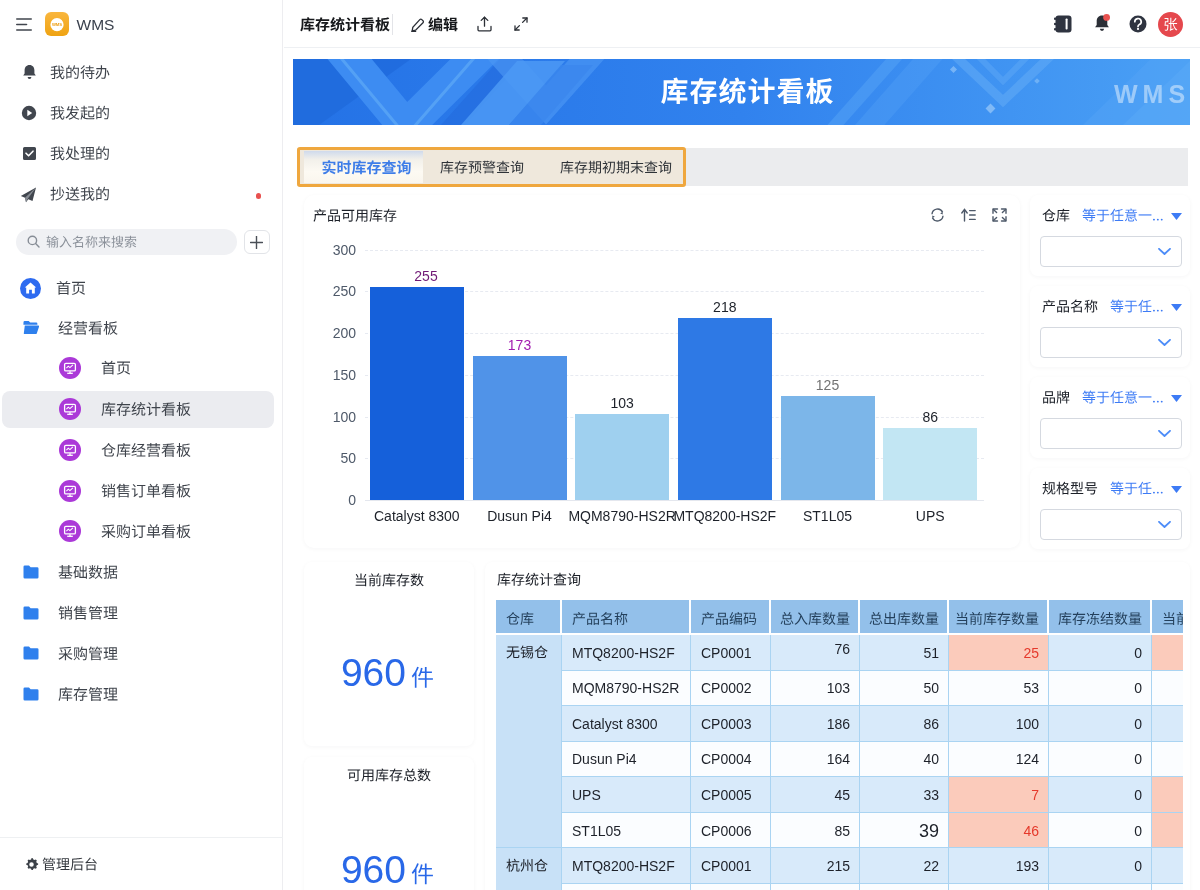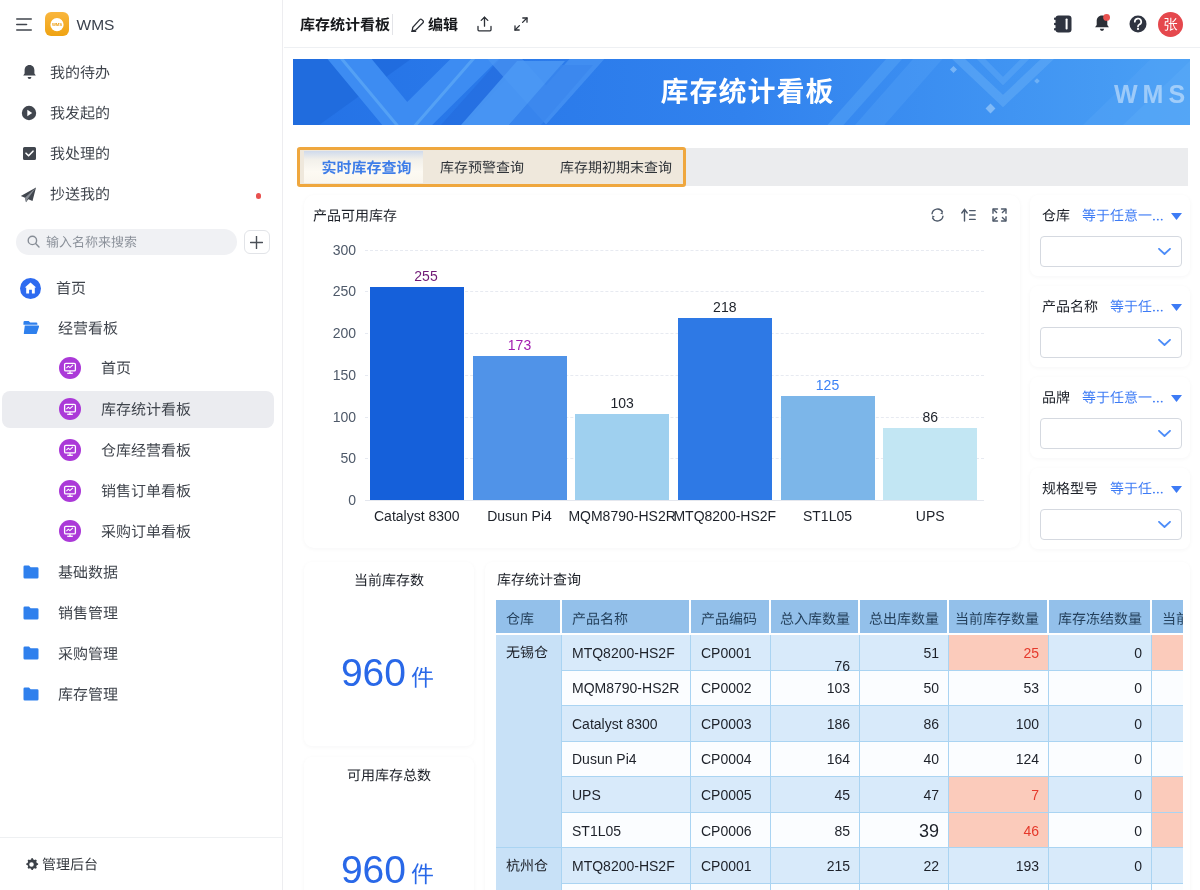--- a/index.html
+++ b/index.html
@@ -239,21 +239,21 @@
 <div style="position:absolute;left:472.5px;top:355.7px;width:94px;height:144.5px;background:#5093e8;"></div>
 <div class="t" style="left:479.5px;top:336.7px;width:80px;text-align:center;font-size:14px;color:#a21caf">173</div>
 <div class="t" style="left:449.5px;top:508.2px;width:140px;text-align:center;font-size:14px;color:#1d2129">Dusun Pi4</div>
 <div style="position:absolute;left:575.1px;top:414.2px;width:94px;height:86.0px;background:#9fd0ef;"></div>
 <div class="t" style="left:582.1px;top:395.2px;width:80px;text-align:center;font-size:14px;color:#1d2129">103</div>
 <div class="t" style="left:552.1px;top:508.2px;width:140px;text-align:center;font-size:14px;color:#1d2129">MQM8790-HS2R</div>
 <div style="position:absolute;left:677.8px;top:318.1px;width:94px;height:182.1px;background:#2e79e5;"></div>
 <div class="t" style="left:684.8px;top:299.1px;width:80px;text-align:center;font-size:14px;color:#1d2129">218</div>
 <div class="t" style="left:654.8px;top:508.2px;width:140px;text-align:center;font-size:14px;color:#1d2129">MTQ8200-HS2F</div>
 <div style="position:absolute;left:780.5px;top:395.8px;width:94px;height:104.4px;background:#7cb6e9;"></div>
-<div class="t" style="left:787.5px;top:376.8px;width:80px;text-align:center;font-size:14px;color:#3b82f6">125</div>
+<div class="t" style="left:787.5px;top:376.8px;width:80px;text-align:center;font-size:14px;color:#737373">125</div>
 <div class="t" style="left:757.5px;top:508.2px;width:140px;text-align:center;font-size:14px;color:#1d2129">ST1L05</div>
 <div style="position:absolute;left:883.2px;top:428.4px;width:94px;height:71.8px;background:#c2e6f3;"></div>
 <div class="t" style="left:890.2px;top:409.4px;width:80px;text-align:center;font-size:14px;color:#1d2129">86</div>
 <div class="t" style="left:860.2px;top:508.2px;width:140px;text-align:center;font-size:14px;color:#1d2129">UPS</div>
 <div style="position:absolute;left:1030px;top:195px;width:160px;height:81px;background:#fff;border-radius:8px;box-shadow:0 1px 4px rgba(31,35,41,0.04);"></div>
 <svg style="position:absolute;left:1171px;top:212.5px" width="11" height="7" viewBox="0 0 11 7">
     <path d="M0 0 h11 L5.5 7 Z" fill="#3d7bf5"></path>
   </svg>
 <div style="position:absolute;left:1040px;top:236px;width:142px;height:31px;background:#fff;border:1px solid #d5d9e0;border-radius:4px;"></div>
 <svg style="position:absolute;left:1158px;top:248px" width="13" height="7" viewBox="0 0 13 7">
@@ -350,21 +350,21 @@
     <div style="position:absolute;left:656.0px;top:248.3px;width:140.0px;height:35.5px;background:#d8eafa;border-right:1.5px solid #aad4f2;border-bottom:1.5px solid #aad4f2;box-sizing:border-box"></div>
     <div style="position:absolute;left:66.0px;top:283.8px;width:129.0px;height:35.6px;background:#fbfdff;border-right:1.5px solid #aad4f2;border-bottom:1.5px solid #aad4f2;box-sizing:border-box"></div>
     <div style="position:absolute;left:195.0px;top:283.8px;width:80.0px;height:35.6px;background:#fbfdff;border-right:1.5px solid #aad4f2;border-bottom:1.5px solid #aad4f2;box-sizing:border-box"></div>
     <div style="position:absolute;left:275.0px;top:283.8px;width:89.0px;height:35.6px;background:#fbfdff;border-right:1.5px solid #aad4f2;border-bottom:1.5px solid #aad4f2;box-sizing:border-box"></div>
     <div style="position:absolute;left:364.0px;top:283.8px;width:89.0px;height:35.6px;background:#fbfdff;border-right:1.5px solid #aad4f2;border-bottom:1.5px solid #aad4f2;box-sizing:border-box"></div>
     <div style="position:absolute;left:453.0px;top:283.8px;width:100.0px;height:35.6px;background:#fbfdff;border-right:1.5px solid #aad4f2;border-bottom:1.5px solid #aad4f2;box-sizing:border-box"></div>
     <div style="position:absolute;left:553.0px;top:283.8px;width:103.0px;height:35.6px;background:#fbfdff;border-right:1.5px solid #aad4f2;border-bottom:1.5px solid #aad4f2;box-sizing:border-box"></div>
     <div style="position:absolute;left:656.0px;top:283.8px;width:140.0px;height:35.6px;background:#fbfdff;border-right:1.5px solid #aad4f2;border-bottom:1.5px solid #aad4f2;box-sizing:border-box"></div>
     <div class="t" style="left:76px;top:44.8px;font-size:14px;color:#1d2129;line-height:16px">MTQ8200-HS2F</div>
     <div class="t" style="left:205px;top:44.8px;font-size:14px;color:#1d2129;line-height:16px">CP0001</div>
-    <div class="t" style="left:275px;top:58px;width:79px;text-align:right;font-size:14px;color:#1d2129;line-height:16px">76</div>
+    <div class="t" style="left:275px;top:41px;width:79px;text-align:right;font-size:14px;color:#1d2129;line-height:16px">76</div>
     <div class="t" style="left:364px;top:44.8px;width:79px;text-align:right;font-size:14px;color:#1d2129;line-height:16px">51</div>
     <div class="t" style="left:453px;top:44.8px;width:90px;text-align:right;font-size:14px;color:#e5392b;line-height:16px">25</div>
     <div class="t" style="left:553px;top:44.8px;width:93px;text-align:right;font-size:14px;color:#1d2129;line-height:16px">0</div>
     <div class="t" style="left:76px;top:80.3px;font-size:14px;color:#1d2129;line-height:16px">MQM8790-HS2R</div>
     <div class="t" style="left:205px;top:80.3px;font-size:14px;color:#1d2129;line-height:16px">CP0002</div>
     <div class="t" style="left:275px;top:80.3px;width:79px;text-align:right;font-size:14px;color:#1d2129;line-height:16px">103</div>
     <div class="t" style="left:364px;top:80.3px;width:79px;text-align:right;font-size:14px;color:#1d2129;line-height:16px">50</div>
     <div class="t" style="left:453px;top:80.3px;width:90px;text-align:right;font-size:14px;color:#1d2129;line-height:16px">53</div>
     <div class="t" style="left:553px;top:80.3px;width:93px;text-align:right;font-size:14px;color:#1d2129;line-height:16px">0</div>
     <div class="t" style="left:76px;top:115.9px;font-size:14px;color:#1d2129;line-height:16px">Catalyst 8300</div>
@@ -375,21 +375,21 @@
     <div class="t" style="left:553px;top:115.9px;width:93px;text-align:right;font-size:14px;color:#1d2129;line-height:16px">0</div>
     <div class="t" style="left:76px;top:151.4px;font-size:14px;color:#1d2129;line-height:16px">Dusun Pi4</div>
     <div class="t" style="left:205px;top:151.4px;font-size:14px;color:#1d2129;line-height:16px">CP0004</div>
     <div class="t" style="left:275px;top:151.4px;width:79px;text-align:right;font-size:14px;color:#1d2129;line-height:16px">164</div>
     <div class="t" style="left:364px;top:151.4px;width:79px;text-align:right;font-size:14px;color:#1d2129;line-height:16px">40</div>
     <div class="t" style="left:453px;top:151.4px;width:90px;text-align:right;font-size:14px;color:#1d2129;line-height:16px">124</div>
     <div class="t" style="left:553px;top:151.4px;width:93px;text-align:right;font-size:14px;color:#1d2129;line-height:16px">0</div>
     <div class="t" style="left:76px;top:187.0px;font-size:14px;color:#1d2129;line-height:16px">UPS</div>
     <div class="t" style="left:205px;top:187.0px;font-size:14px;color:#1d2129;line-height:16px">CP0005</div>
     <div class="t" style="left:275px;top:187.0px;width:79px;text-align:right;font-size:14px;color:#1d2129;line-height:16px">45</div>
-    <div class="t" style="left:364px;top:187.0px;width:79px;text-align:right;font-size:14px;color:#1d2129;line-height:16px">47</div>
+    <div class="t" style="left:364px;top:187.0px;width:79px;text-align:right;font-size:14px;color:#1d2129;line-height:16px">33</div>
     <div class="t" style="left:453px;top:187.0px;width:90px;text-align:right;font-size:14px;color:#e5392b;line-height:16px">7</div>
     <div class="t" style="left:553px;top:187.0px;width:93px;text-align:right;font-size:14px;color:#1d2129;line-height:16px">0</div>
     <div class="t" style="left:76px;top:222.5px;font-size:14px;color:#1d2129;line-height:16px">ST1L05</div>
     <div class="t" style="left:205px;top:223px;font-size:14px;color:#1d2129;line-height:16px">CP0006</div>
     <div class="t" style="left:275px;top:222.5px;width:79px;text-align:right;font-size:14px;color:#1d2129;line-height:16px">85</div>
     <div class="t" style="left:364px;top:222.5px;width:79px;text-align:right;font-size:18px;color:#1d2129;line-height:16px">39</div>
     <div class="t" style="left:453px;top:222.5px;width:90px;text-align:right;font-size:14px;color:#e5392b;line-height:16px">46</div>
     <div class="t" style="left:553px;top:222.5px;width:93px;text-align:right;font-size:14px;color:#1d2129;line-height:16px">0</div>
     <div class="t" style="left:76px;top:258.1px;font-size:14px;color:#1d2129;line-height:16px">MTQ8200-HS2F</div>
     <div class="t" style="left:205px;top:258.1px;font-size:14px;color:#1d2129;line-height:16px">CP0001</div>

